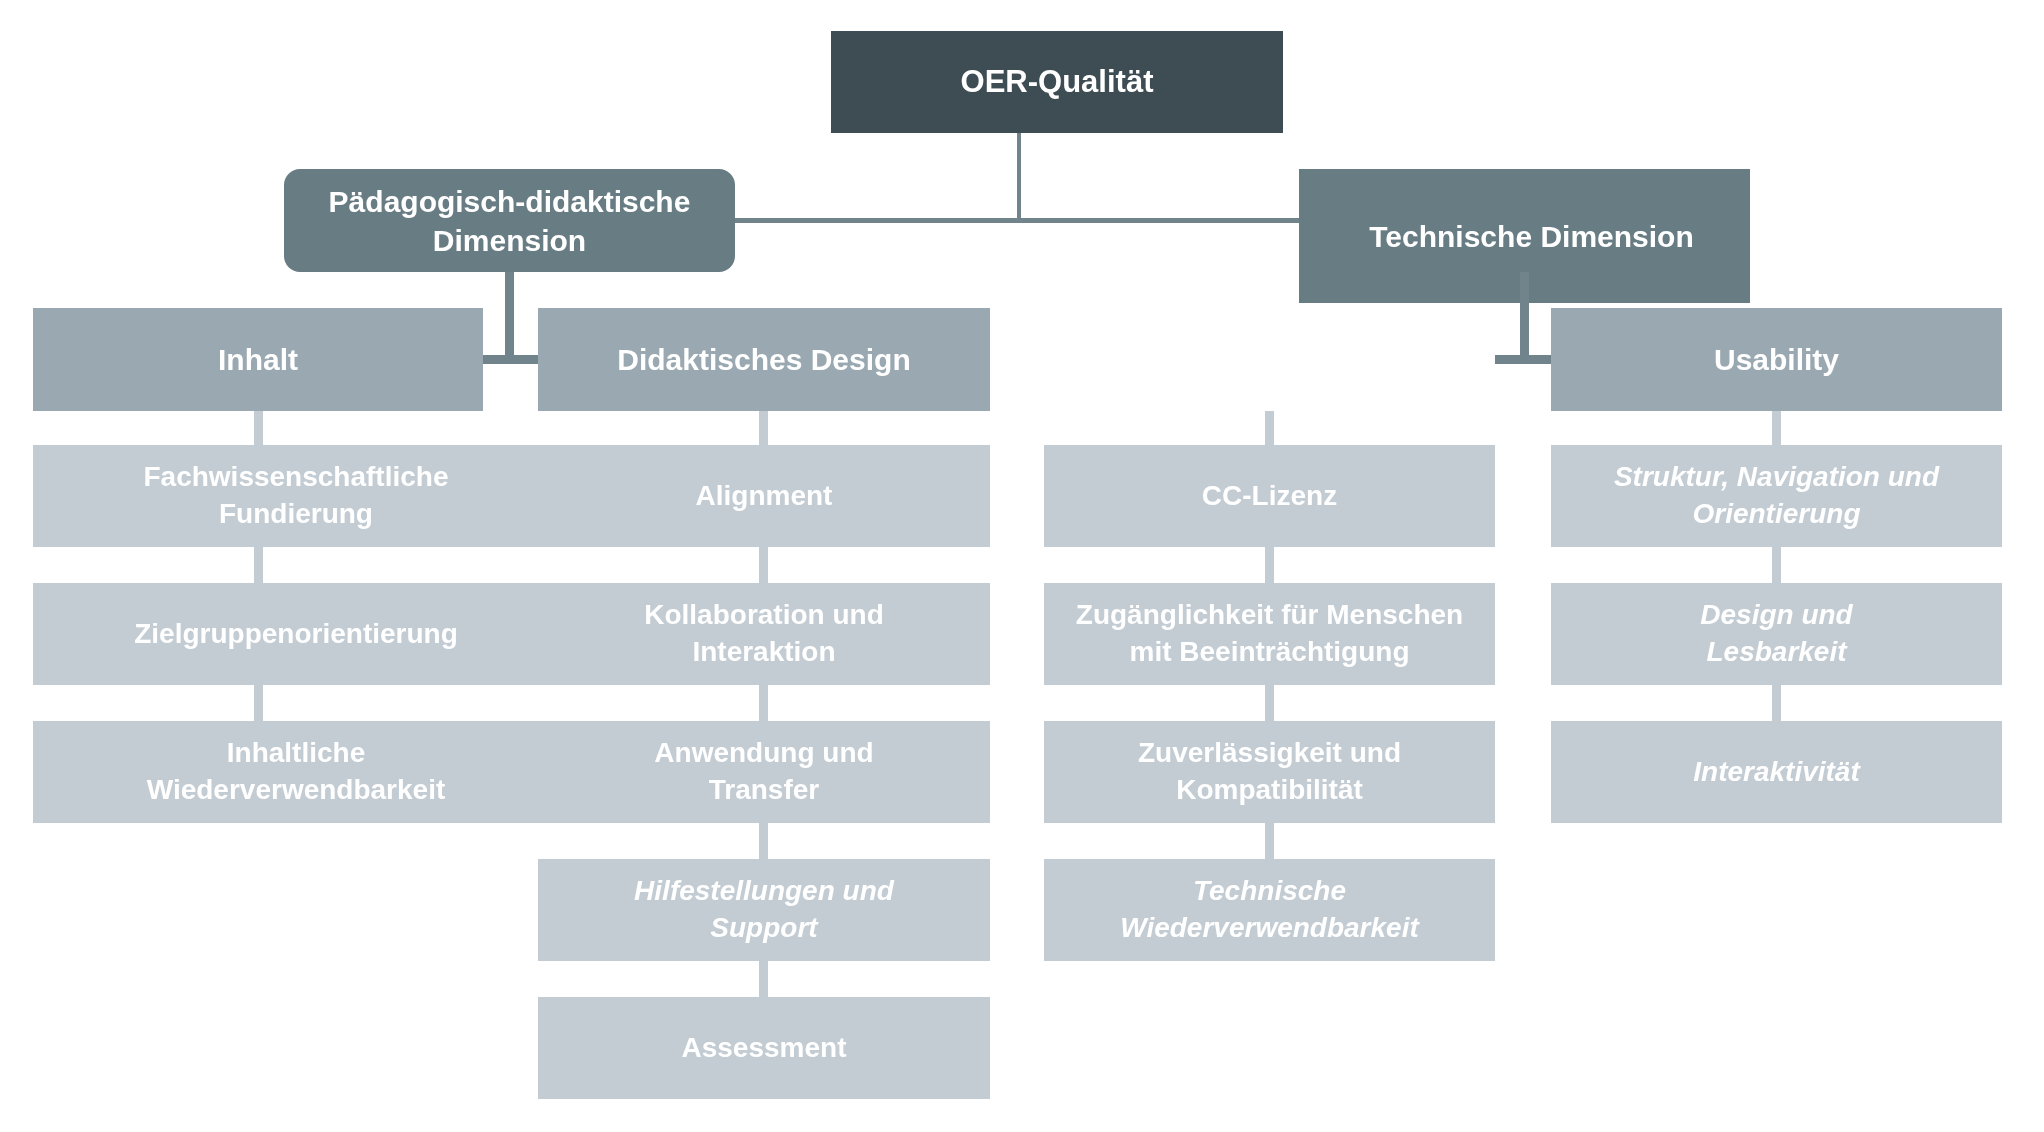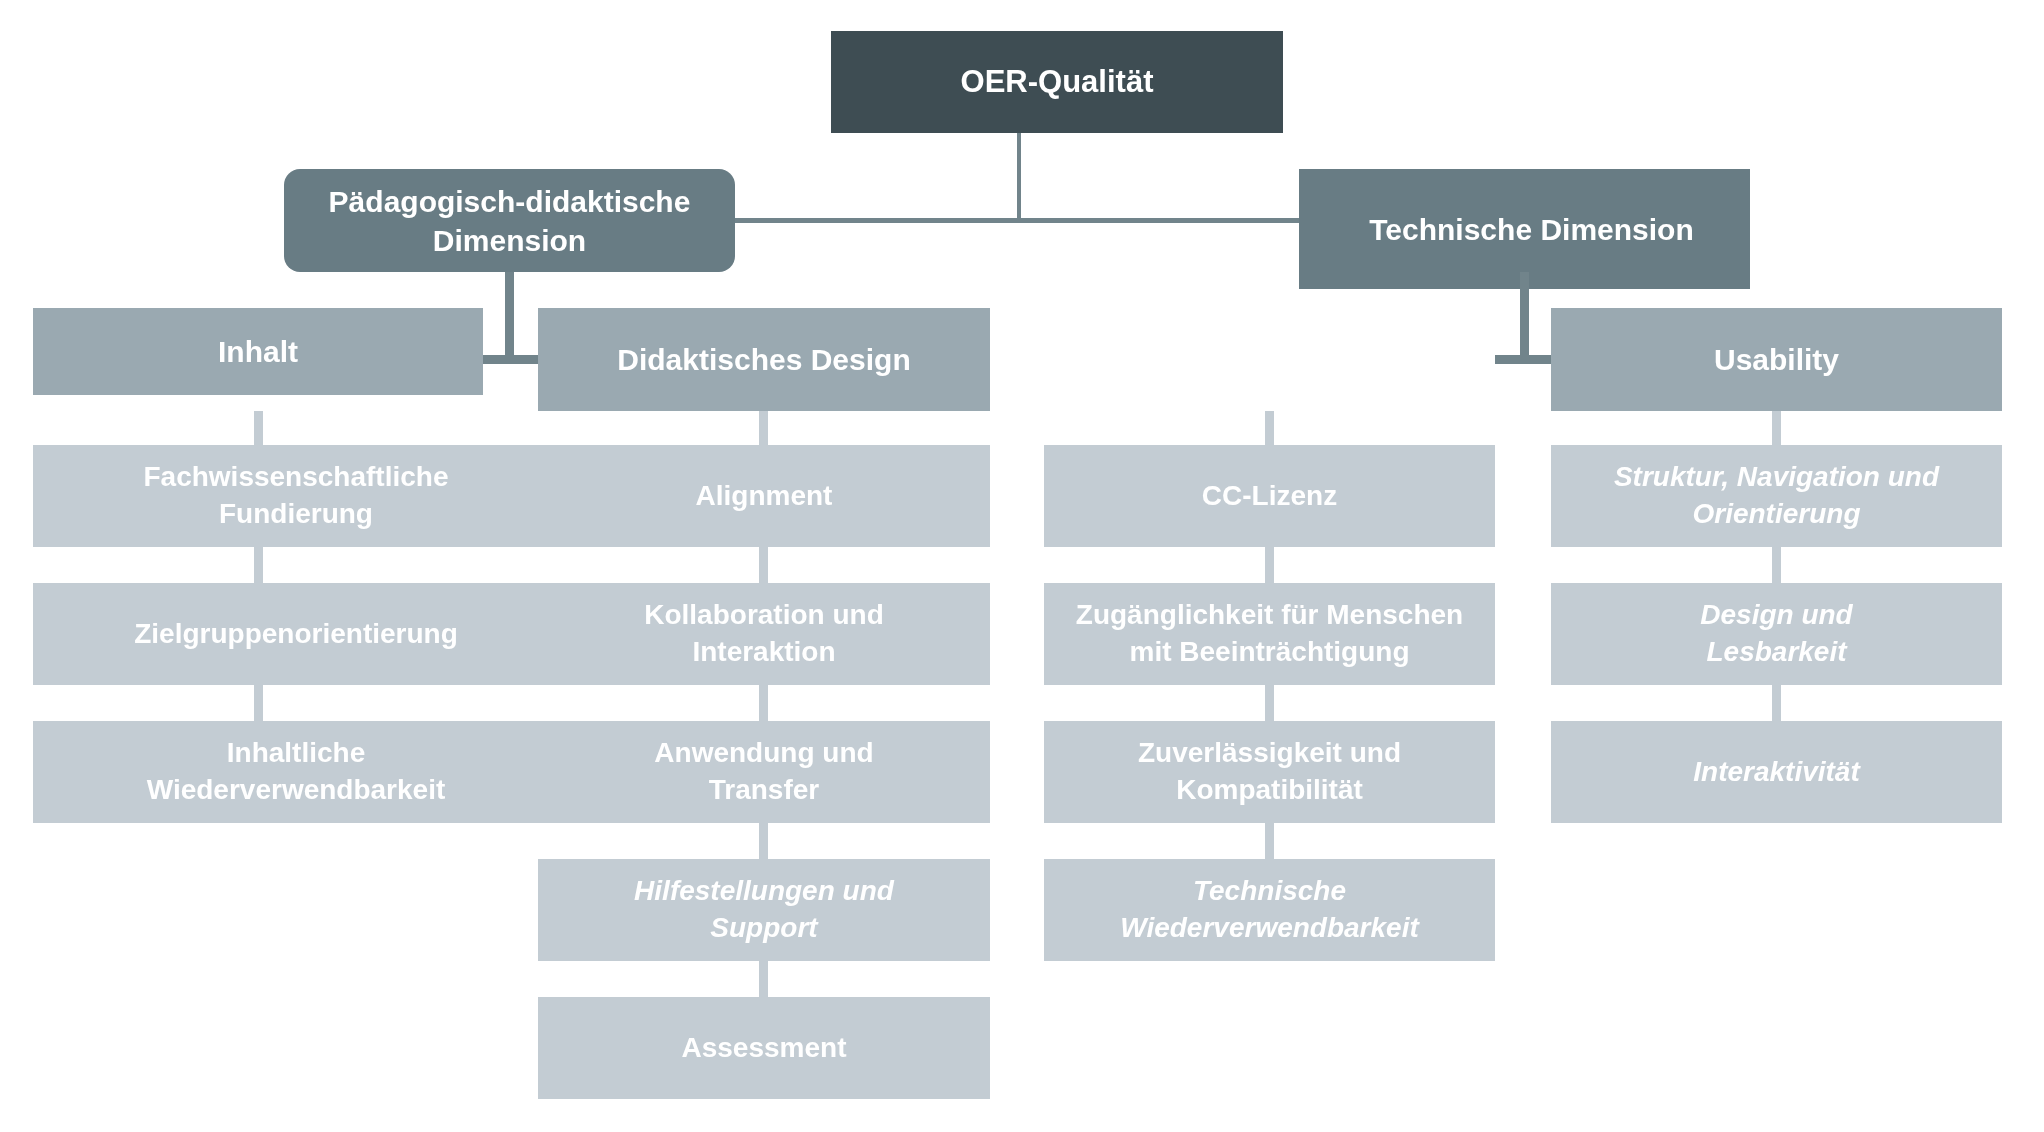--- a/index.html
+++ b/index.html
@@ -25,23 +25,23 @@
   }
   .l1 { background: #3E4D53; font-size: 31px; line-height: 1.3; }
   .l2 { background: #687C84; font-size: 30px; line-height: 1.3; }
   .l3 { background: #9AA9B1; font-size: 30px; line-height: 1.3; }
   .l4 { background: #C3CCD3; font-size: 28px; line-height: 1.32; }
 
   
   #box-root     { left: 793px;  top: 31px;  width: 452px; height: 102px; margin-left: 38px; }
   
   #box-dim-paed { left: 284px;  top: 169px; width: 451px; height: 103px; border-radius: 16px; }
-  #box-dim-tech { left: 1299px; top: 169px; width: 451px; height: 120px; padding-left: 28px; }
+  #box-dim-tech { left: 1299px; top: 169px; width: 451px; height: 134px; padding-left: 28px; }
   
-  #box-cat-inhalt { left: 33px;   top: 308px; width: 450px; height: 87px; }
+  #box-cat-inhalt { left: 33px;   top: 308px; width: 450px; height: 103px; }
   #box-cat-dd     { left: 538px;  top: 308px; width: 452px; height: 103px; }
   #box-cat-zug    { left: 1044px; top: 308px; width: 451px; height: 103px; }
   #box-cat-usa    { left: 1551px; top: 308px; width: 451px; height: 103px; }
   
   .c1 { left: 33px;   width: 526px; }
   .c2 { left: 538px;  width: 452px; }
   .c3 { left: 1044px; width: 451px; }
   .c4 { left: 1551px; width: 451px; font-style: italic; }
   
   .r1 { top: 445px; height: 102px; }

